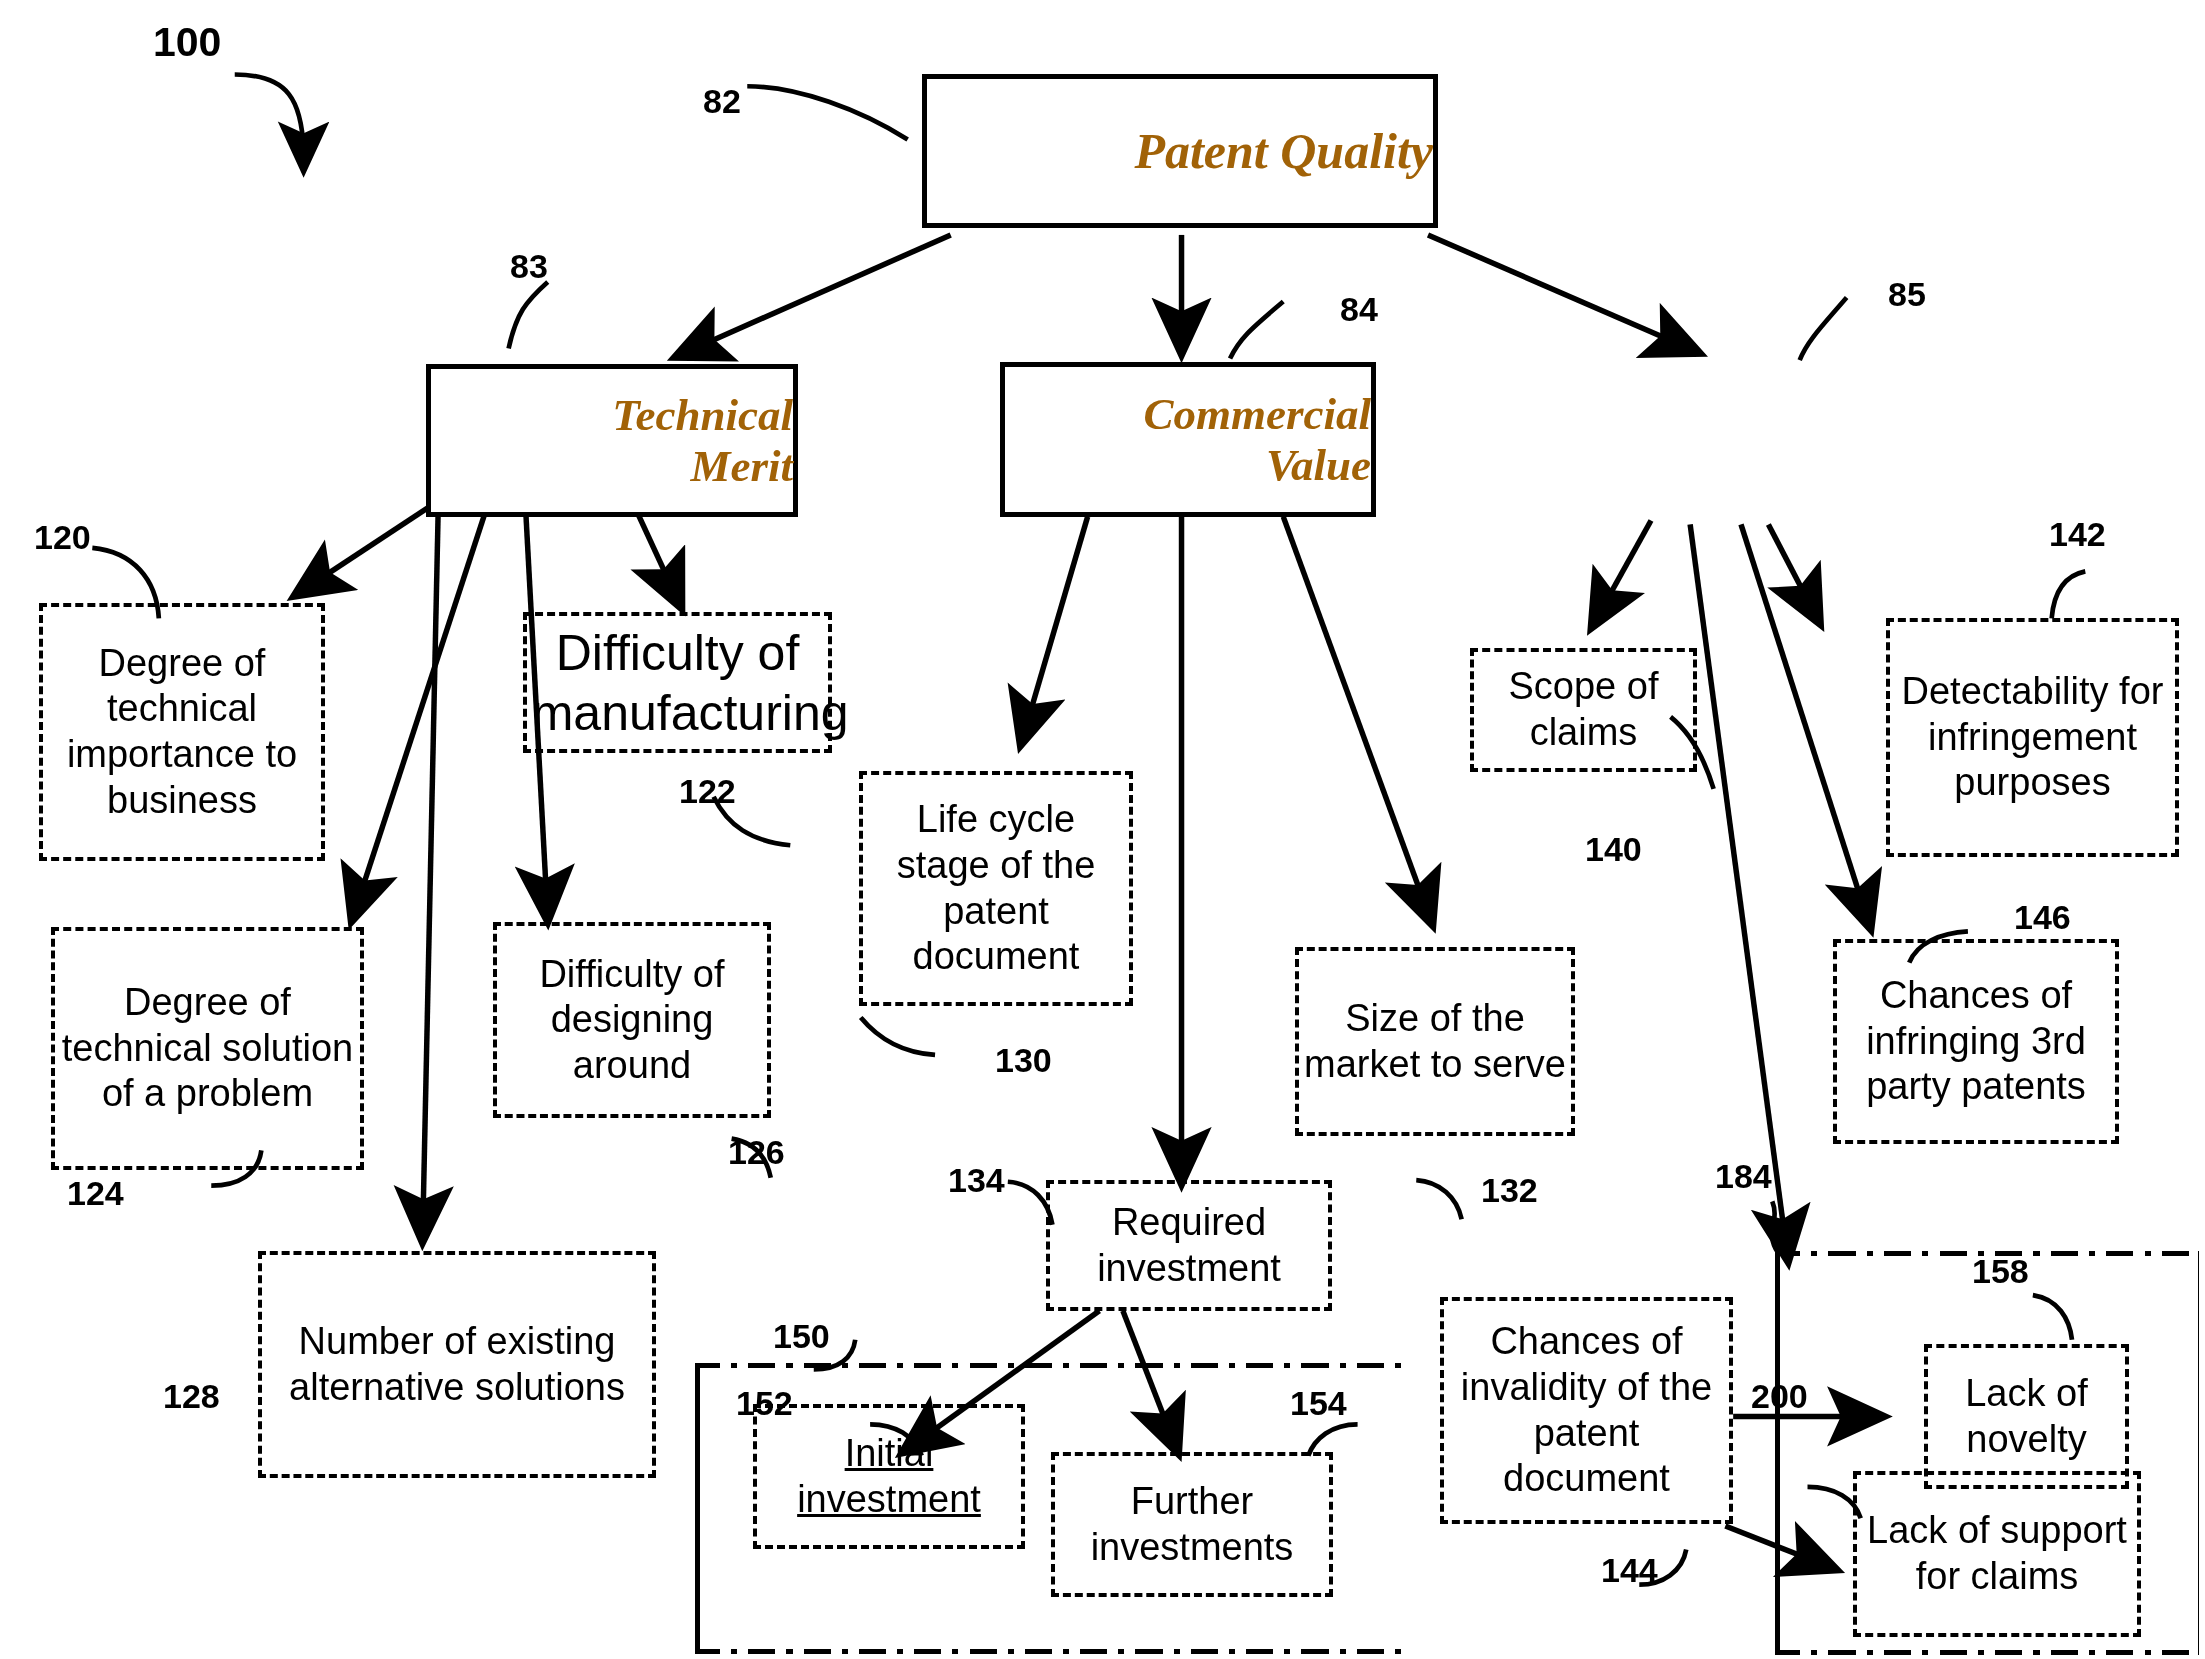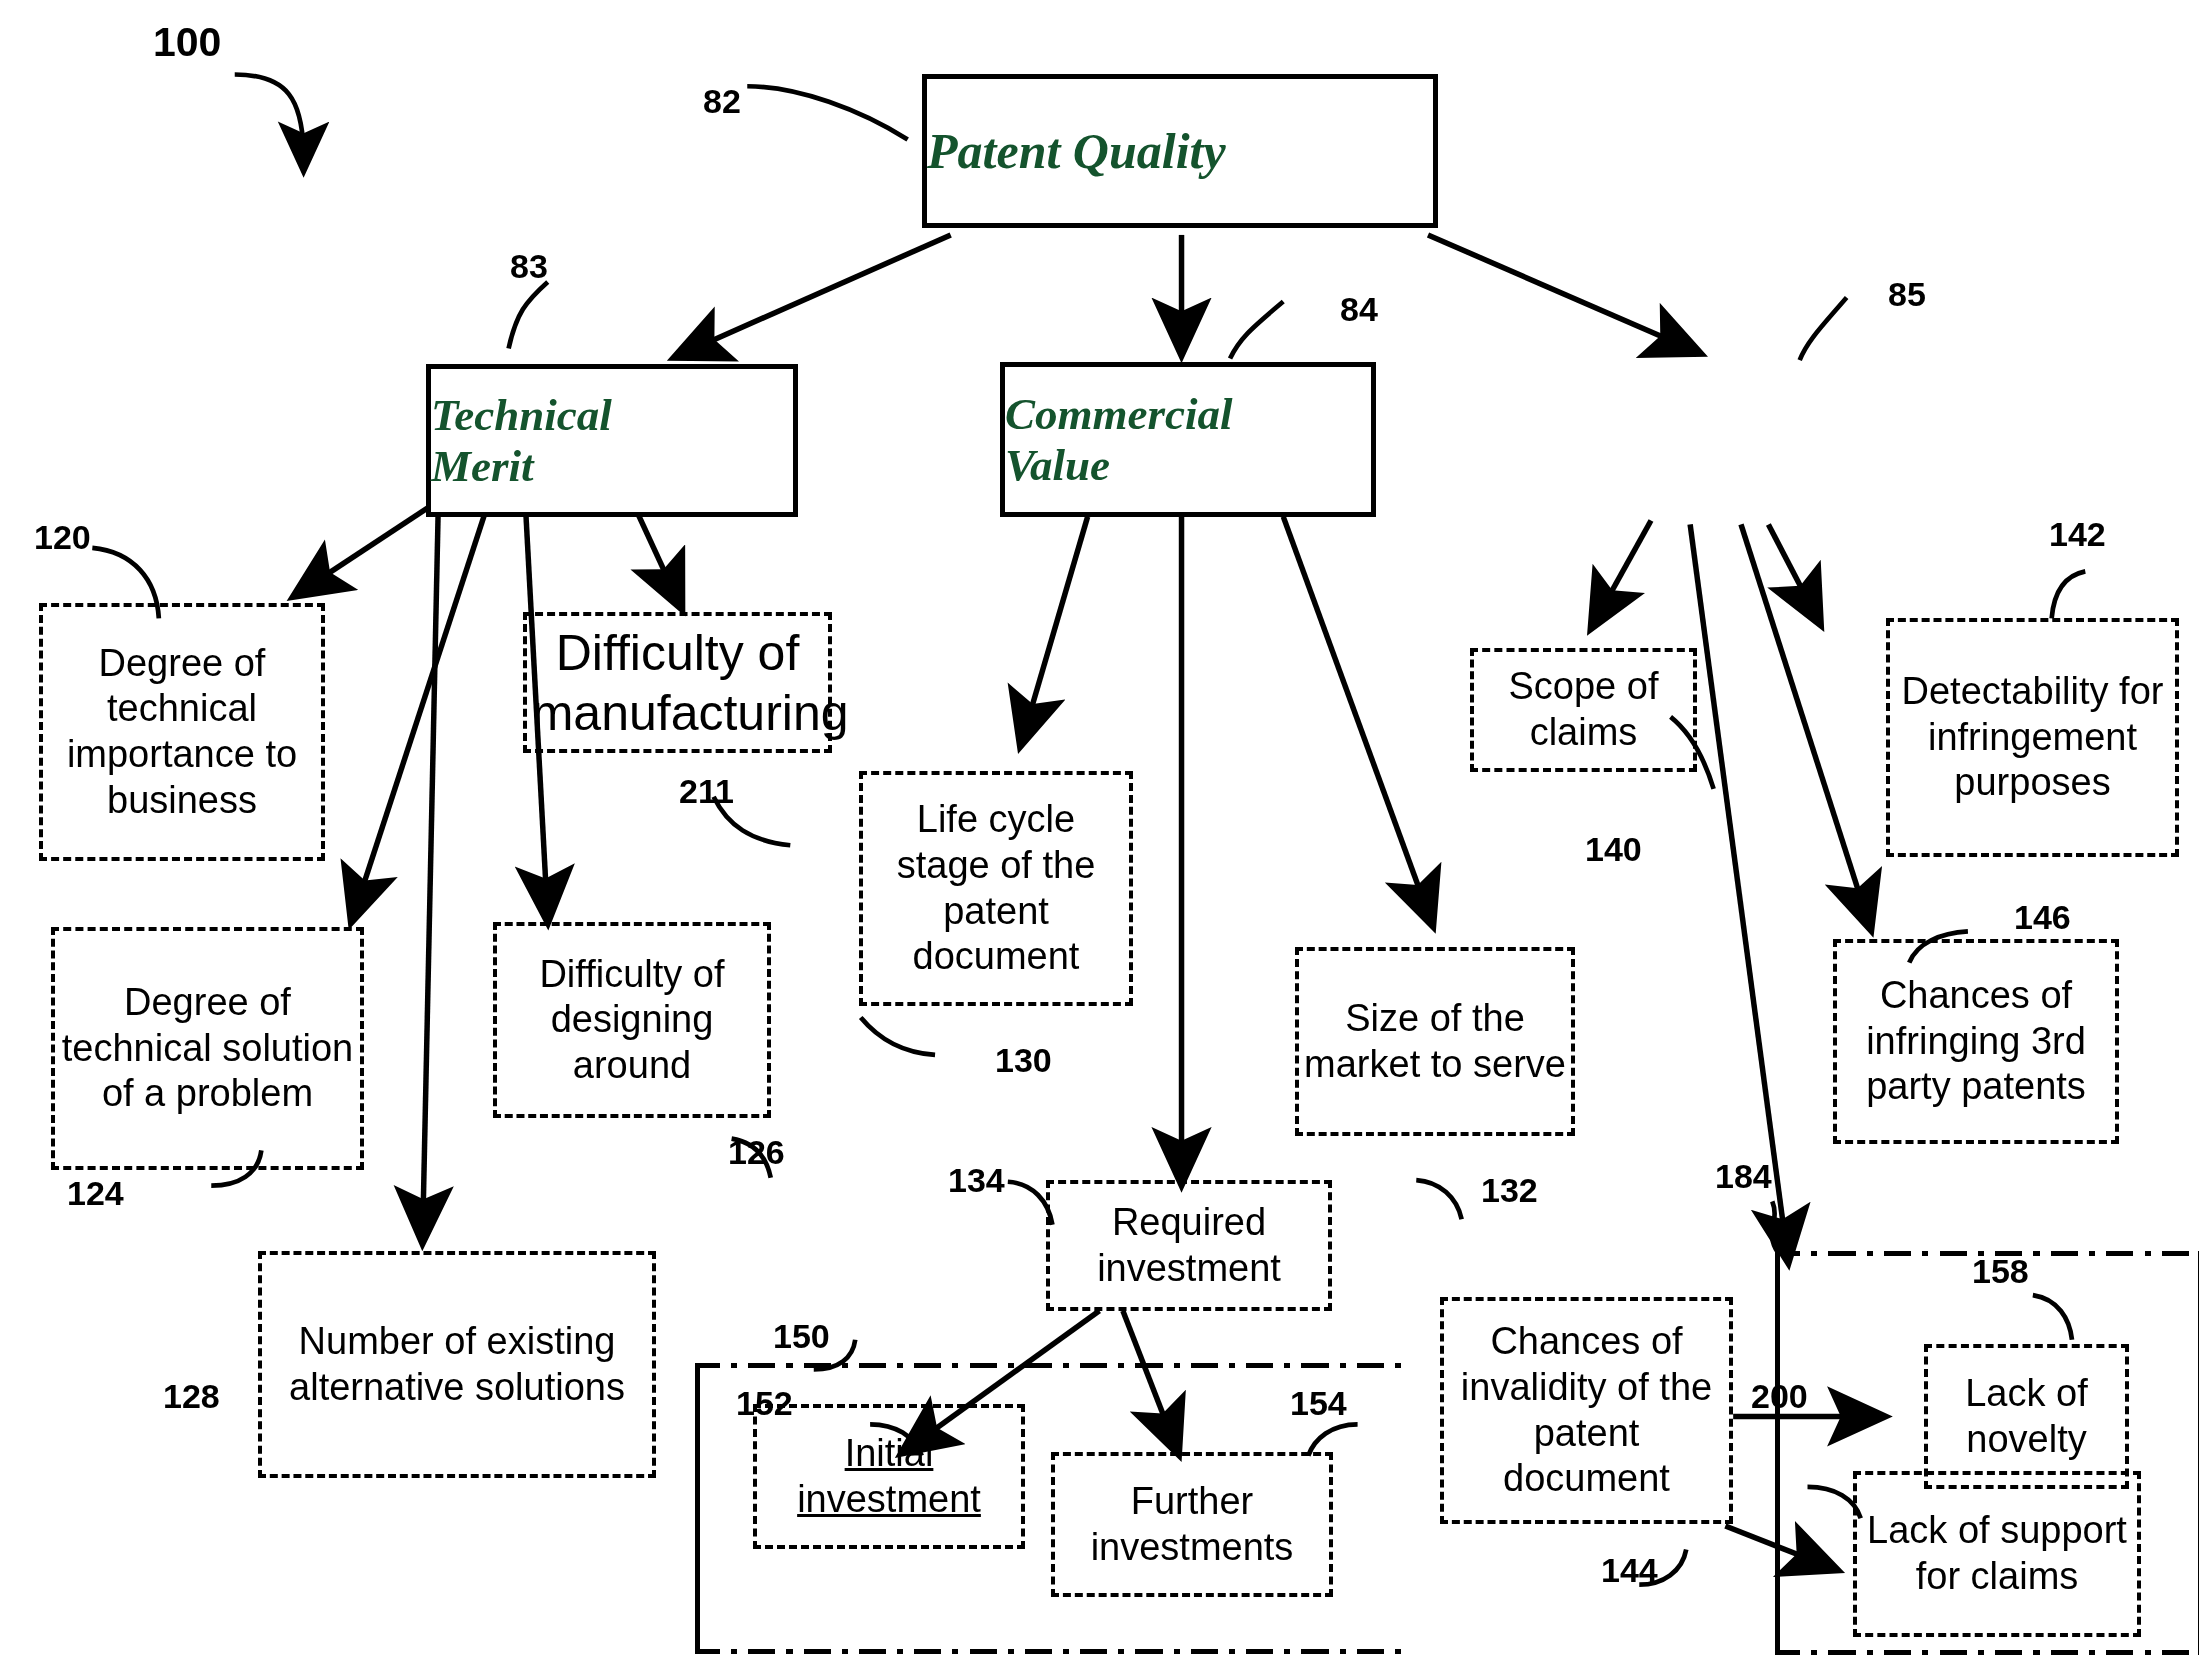--- a/index.html
+++ b/index.html
@@ -17,25 +17,25 @@
   }
   
   .box-solid {
     position: absolute;
     border: 5.5px solid #000;
     background: #fff;
     box-sizing: border-box;
     display: flex;
     align-items: center;
     justify-content: center;
-    text-align: left;
+    text-align: right;
     font-family: "Liberation Serif", serif;
     font-style: italic;
     font-weight: bold;
-    color: #14532d;
+    color: #a16207;
     line-height: 1.12;
   }
   
   .box-dashed {
     position: absolute;
     border: 4.7px dashed #000;
     background: transparent;
     box-sizing: border-box;
     display: flex;
     align-items: center;
@@ -232,21 +232,21 @@
   <div class="refnum" style="left:703px; top:82px;">82</div>
 
   <div class="refnum" style="left:510px; top:247px;">83</div>
 
   <div class="refnum" style="left:1340px; top:290px;">84</div>
 
   <div class="refnum" style="left:1888px; top:275px;">85</div>
 
   <div class="refnum" style="left:34px; top:518px;">120</div>
 
-  <div class="refnum" style="left:679px; top:772px;">211</div>
+  <div class="refnum" style="left:679px; top:772px;">122</div>
 
   <div class="refnum" style="left:67px; top:1174px;">124</div>
 
   <div class="refnum" style="left:728px; top:1133px;">126</div>
 
   <div class="refnum" style="left:163px; top:1377px;">128</div>
 
   <div class="refnum" style="left:995px; top:1041px;">130</div>
 
   <div class="refnum" style="left:1481px; top:1171px;">132</div>

